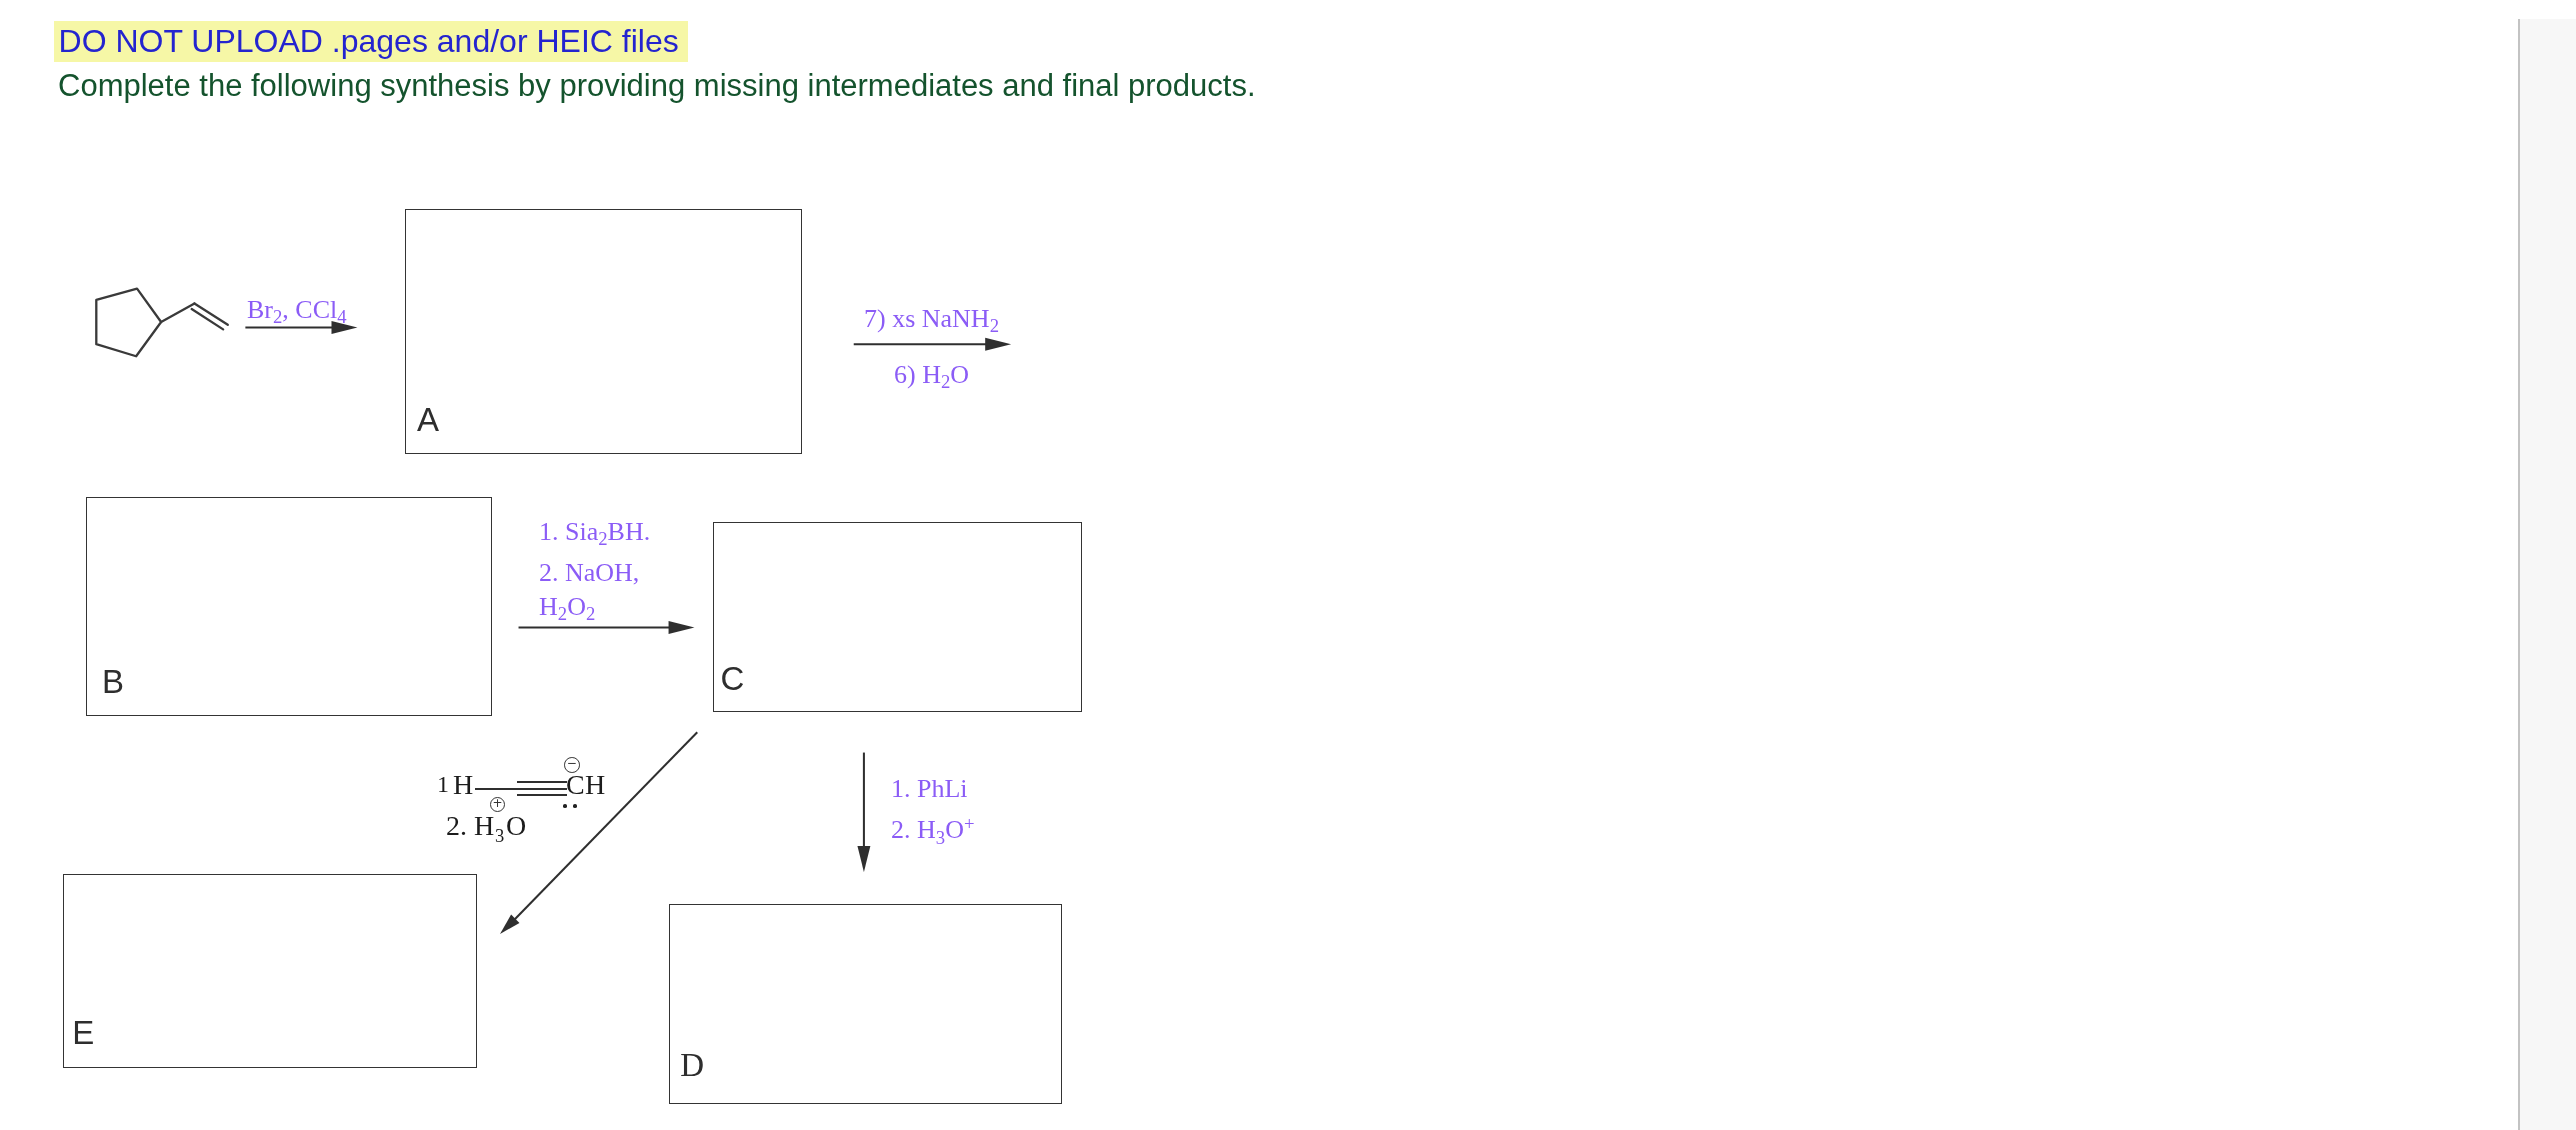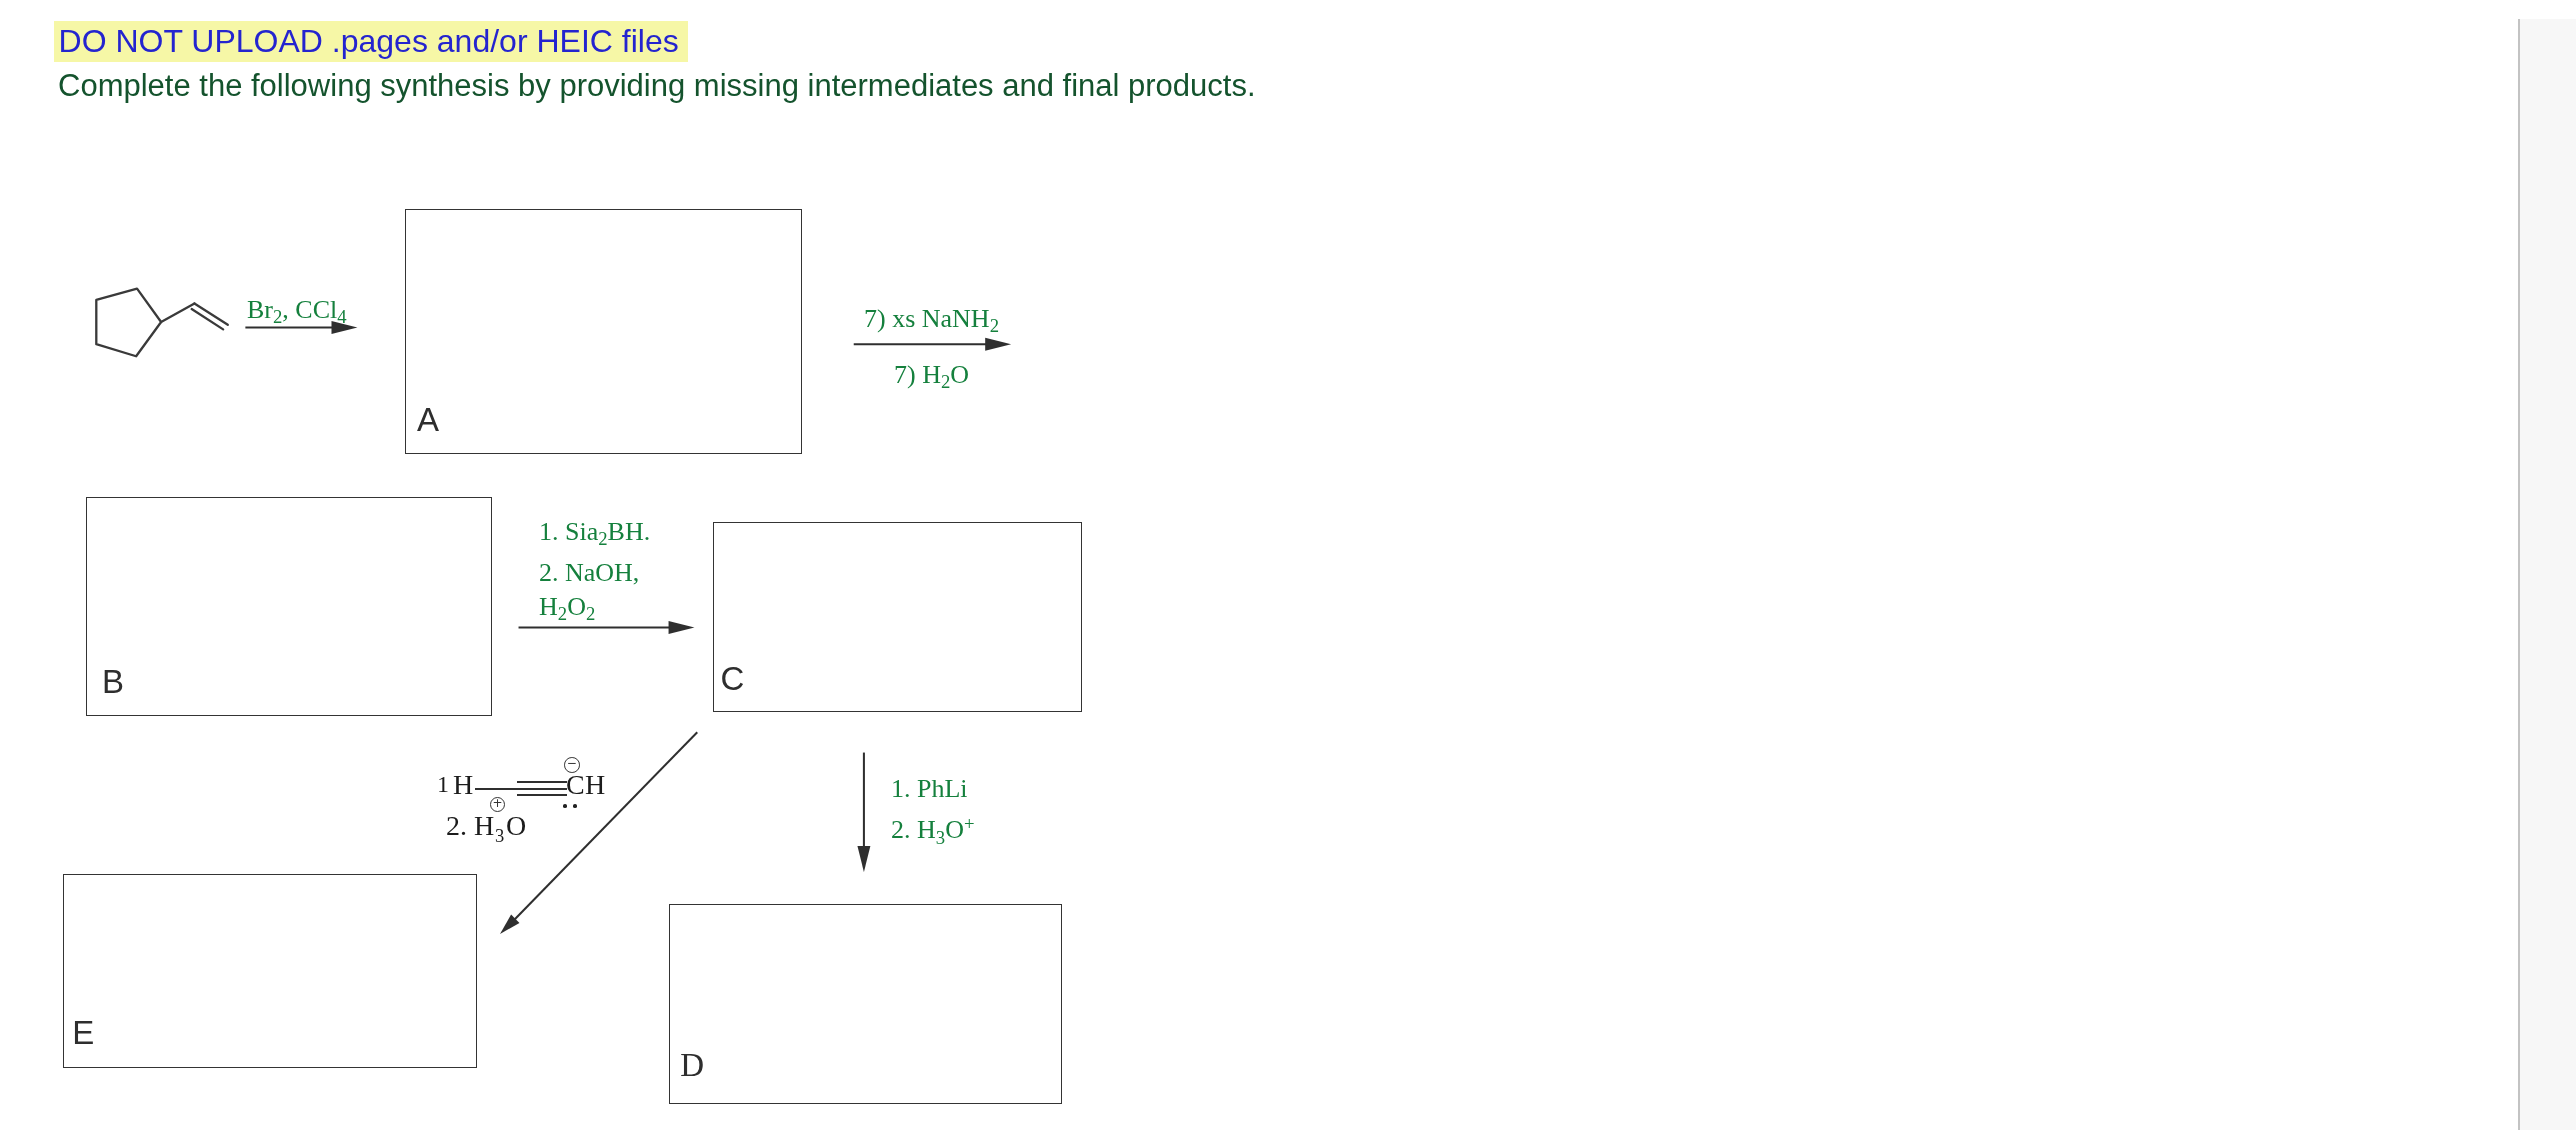--- a/index.html
+++ b/index.html
@@ -2,21 +2,21 @@
 <html style="font-size:15px"><head>
 <meta charset="utf-8">
 <style>
   html,body{margin:0;padding:0;background:#ffffff;}
   #canvas{position:relative;width:2576px;height:1131px;background:#ffffff;overflow:hidden;
           font-family:"Liberation Sans",sans-serif;color:#151515;margin-top:19px;}
   .abs{position:absolute;}
   .warning{position:absolute;left:54px;top:1.9px;background:#f6f7a6;color:#2424cf;
            font-size:32px;line-height:41px;padding:0 9.3px 0 4.6px;white-space:nowrap;}
   .instruction{position:absolute;left:58px;top:49px;font-size:31px;color:#14532d;white-space:nowrap;}
-  .reagent{position:absolute;font-family:"Liberation Serif",serif;font-size:26px;color:#15803d;
+  .reagent{position:absolute;font-family:"Liberation Serif",serif;font-size:26px;color:#8b5cf6;
            white-space:nowrap;line-height:34px;}
   .reagent sub{font-size:0.72em;vertical-align:-0.28em;}
   .reagent sup{font-size:0.72em;vertical-align:0.45em;}
   .box{position:absolute;border:1.9px solid #343434;background:#ffffff;box-sizing:border-box;}
   .box-label{position:absolute;font-size:33px;color:#2e2e2e;line-height:33px;}
   .box-label.serif{font-family:"Liberation Serif",serif;}
   .chemspan{position:absolute;font-family:"Liberation Serif",serif;color:#1c1c1c;white-space:nowrap;}
   .charge{position:absolute;box-sizing:border-box;width:15.7px;height:15.7px;border:1.9px solid #333333;
           border-radius:50%;font-size:12px;line-height:11px;text-align:center;color:#333333;
           font-family:"DejaVu Sans",sans-serif;}
@@ -85,21 +85,21 @@
   <div class="box" style="left:669px;top:885px;width:393px;height:200px;">
     <span class="box-label serif" style="left:10.2px;bottom:21px;">D</span>
   </div>
   <div class="box" style="left:63px;top:855px;width:414px;height:194px;">
     <span class="box-label" style="left:8.3px;bottom:18.5px;">E</span>
   </div>
 
   <div class="reagent" style="left:247px;top:274px;"><span>Br</span><sub>2</sub><span>, CCl</span><sub>4</sub></div>
 
   <div class="reagent" style="left:864px;top:283px;"><span>7) xs NaNH</span><sub>2</sub></div>
-  <div class="reagent" style="left:894px;top:339px;"><span>7) H</span><sub>2</sub><span>O</span></div>
+  <div class="reagent" style="left:894px;top:339px;"><span>6) H</span><sub>2</sub><span>O</span></div>
 
   <div class="reagent" style="left:539px;top:496px;">
     <div><span>1. Sia</span><sub>2</sub><span>BH.</span></div>
     <div><span>2. NaOH,</span></div>
     <div><span>H</span><sub>2</sub><span>O</span><sub>2</sub></div>
   </div>
 
   <div class="reagent" style="left:891px;top:752px;line-height:35px;">
     <div><span>1. PhLi</span></div>
     <div><span>2. H</span><sub>3</sub><span>O</span><sup>+</sup></div>

